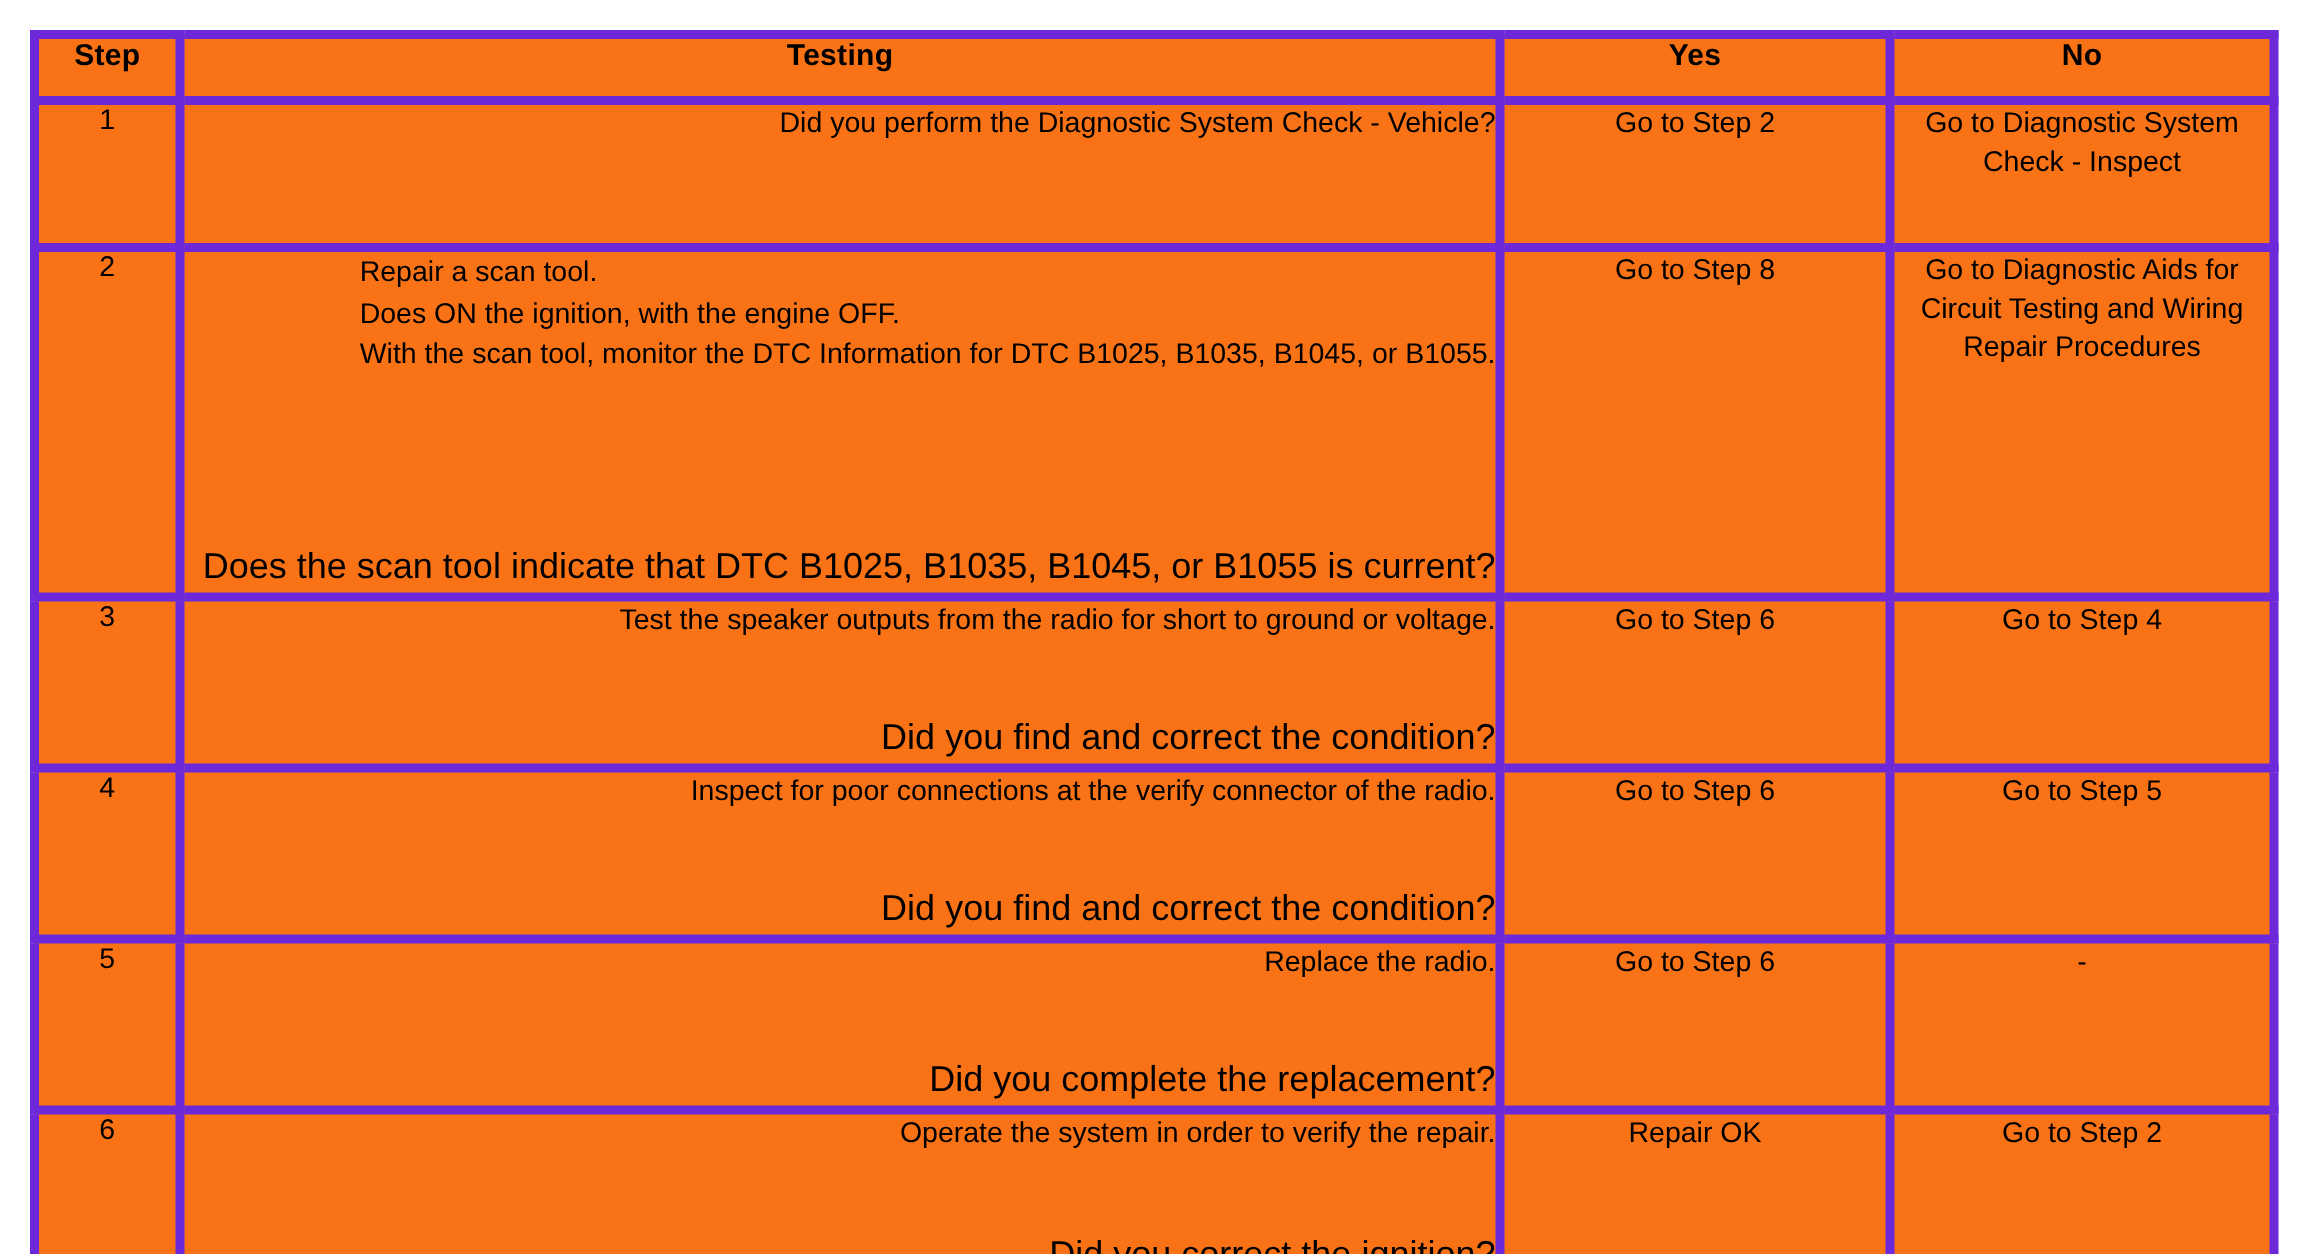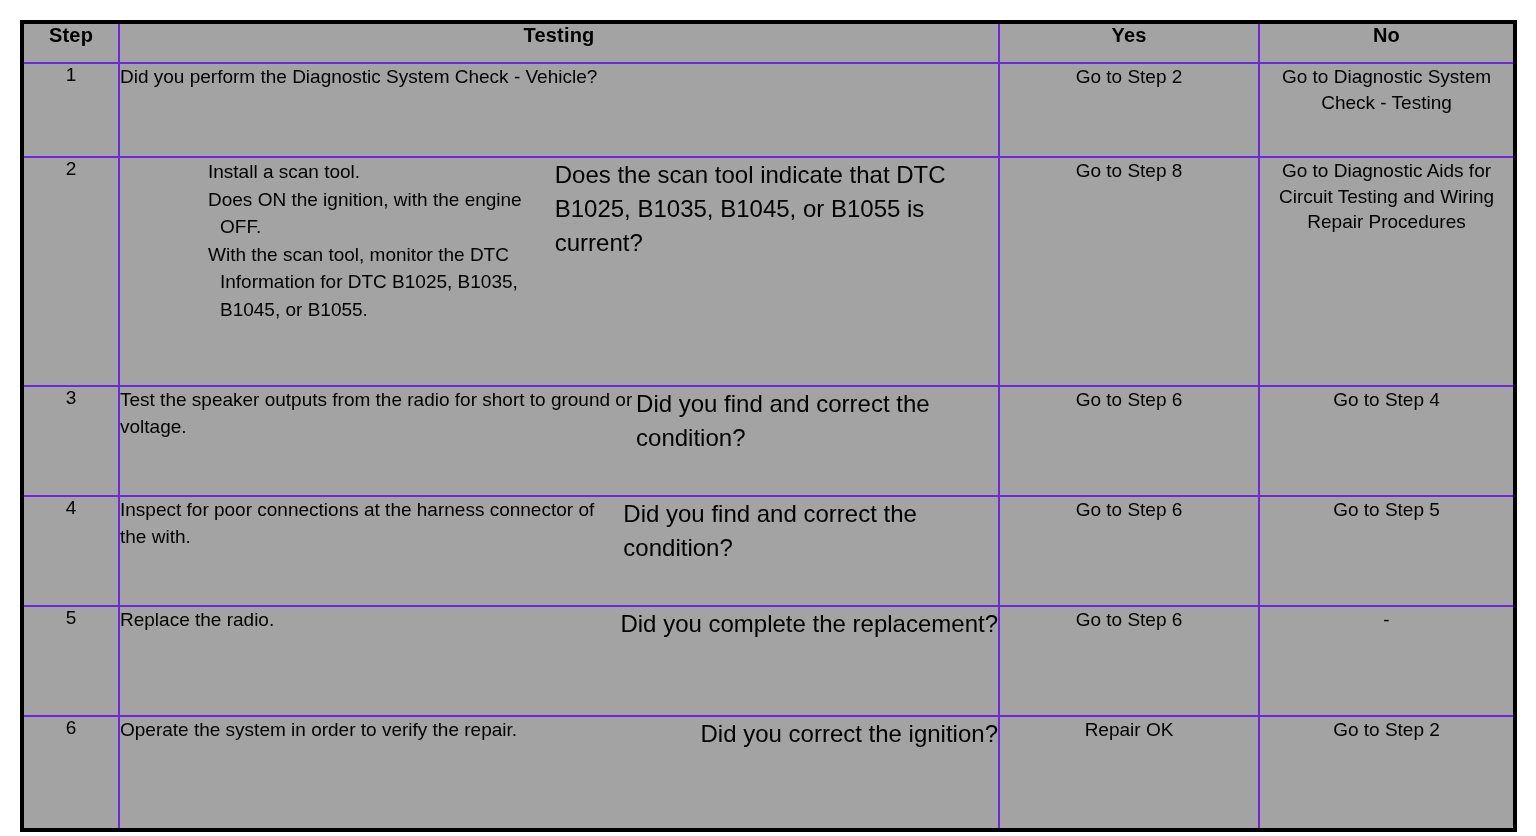--- a/index.html
+++ b/index.html
@@ -27,24 +27,24 @@
   table.diag {
     width: 100%;
     height: 100%;
     border-collapse: collapse;
     table-layout: fixed;
     border: 4px solid #000;
   }
 
   table.diag th,
   table.diag td {
-    border: 2px solid #6d28d9;
+    border: 6px solid #6d28d9;
     padding: 0;
     vertical-align: top;
-    background: #a3a3a3;
+    background: #f97316;
   }
 
   
   col.c-step   { width: 97px; }
   col.c-action { width: 880px; }
   col.c-yes    { width: 260px; }
   col.c-no     { width: 256px; }
 
   
   thead th {
@@ -66,21 +66,22 @@
   
   td.action-cell {
     vertical-align: top;
     padding: 4px 8px 4px 7px;
   }
   .action-inner {
     position: relative;
     height: 100%;
     min-height: 100%;
     display: flex;
-    flex-direction: row;
+    flex-direction: column;
+    align-items: flex-end;
   }
   .act-lead {
     font-size: 19px;
     line-height: 1.42;
   }
   .act-substeps {
     margin: 0;
     padding: 0;
     list-style: none;
     font-size: 19px;
@@ -144,28 +145,28 @@
     <tbody>
         <tr class="r1">
           <td class="step-cell">1</td>
           <td class="action-cell">
             <div class="action-inner">
               <div class="act-lead">Did you perform the Diagnostic System Check - Vehicle?</div>
               <div class="act-spacer"></div>
             </div>
           </td>
           <td class="ans-cell ans-bottom">Go to Step 2</td>
-          <td class="ans-cell ans-middle">Go to Diagnostic System Check - Testing</td>
+          <td class="ans-cell ans-middle">Go to Diagnostic System Check - Inspect</td>
         </tr>
         <tr class="r2">
           <td class="step-cell">2</td>
           <td class="action-cell">
             <div class="action-inner">
               <ul class="act-substeps">
-                <li>Install a scan tool.</li>
+                <li>Repair a scan tool.</li>
                 <li>Does ON the ignition, with the engine OFF.</li>
                 <li>With the scan tool, monitor the DTC Information for DTC B1025, B1035, B1045, or B1055.</li>
               </ul>
               <div class="act-spacer"></div>
               <div class="act-question">Does the scan tool indicate that DTC B1025, B1035, B1045, or B1055 is current?</div>
             </div>
           </td>
           <td class="ans-cell ans-bottom">Go to Step 8</td>
           <td class="ans-cell ans-middle">Go to Diagnostic Aids for Circuit Testing and Wiring Repair Procedures</td>
         </tr>
@@ -178,21 +179,21 @@
               <div class="act-question">Did you find and correct the condition?</div>
             </div>
           </td>
           <td class="ans-cell ans-bottom">Go to Step 6</td>
           <td class="ans-cell ans-bottom">Go to Step 4</td>
         </tr>
         <tr class="r4">
           <td class="step-cell">4</td>
           <td class="action-cell">
             <div class="action-inner">
-              <div class="act-lead">Inspect for poor connections at the harness connector of the with.</div>
+              <div class="act-lead">Inspect for poor connections at the verify connector of the radio.</div>
               <div class="act-spacer"></div>
               <div class="act-question">Did you find and correct the condition?</div>
             </div>
           </td>
           <td class="ans-cell ans-bottom">Go to Step 6</td>
           <td class="ans-cell ans-bottom">Go to Step 5</td>
         </tr>
         <tr class="r5">
           <td class="step-cell">5</td>
           <td class="action-cell">

